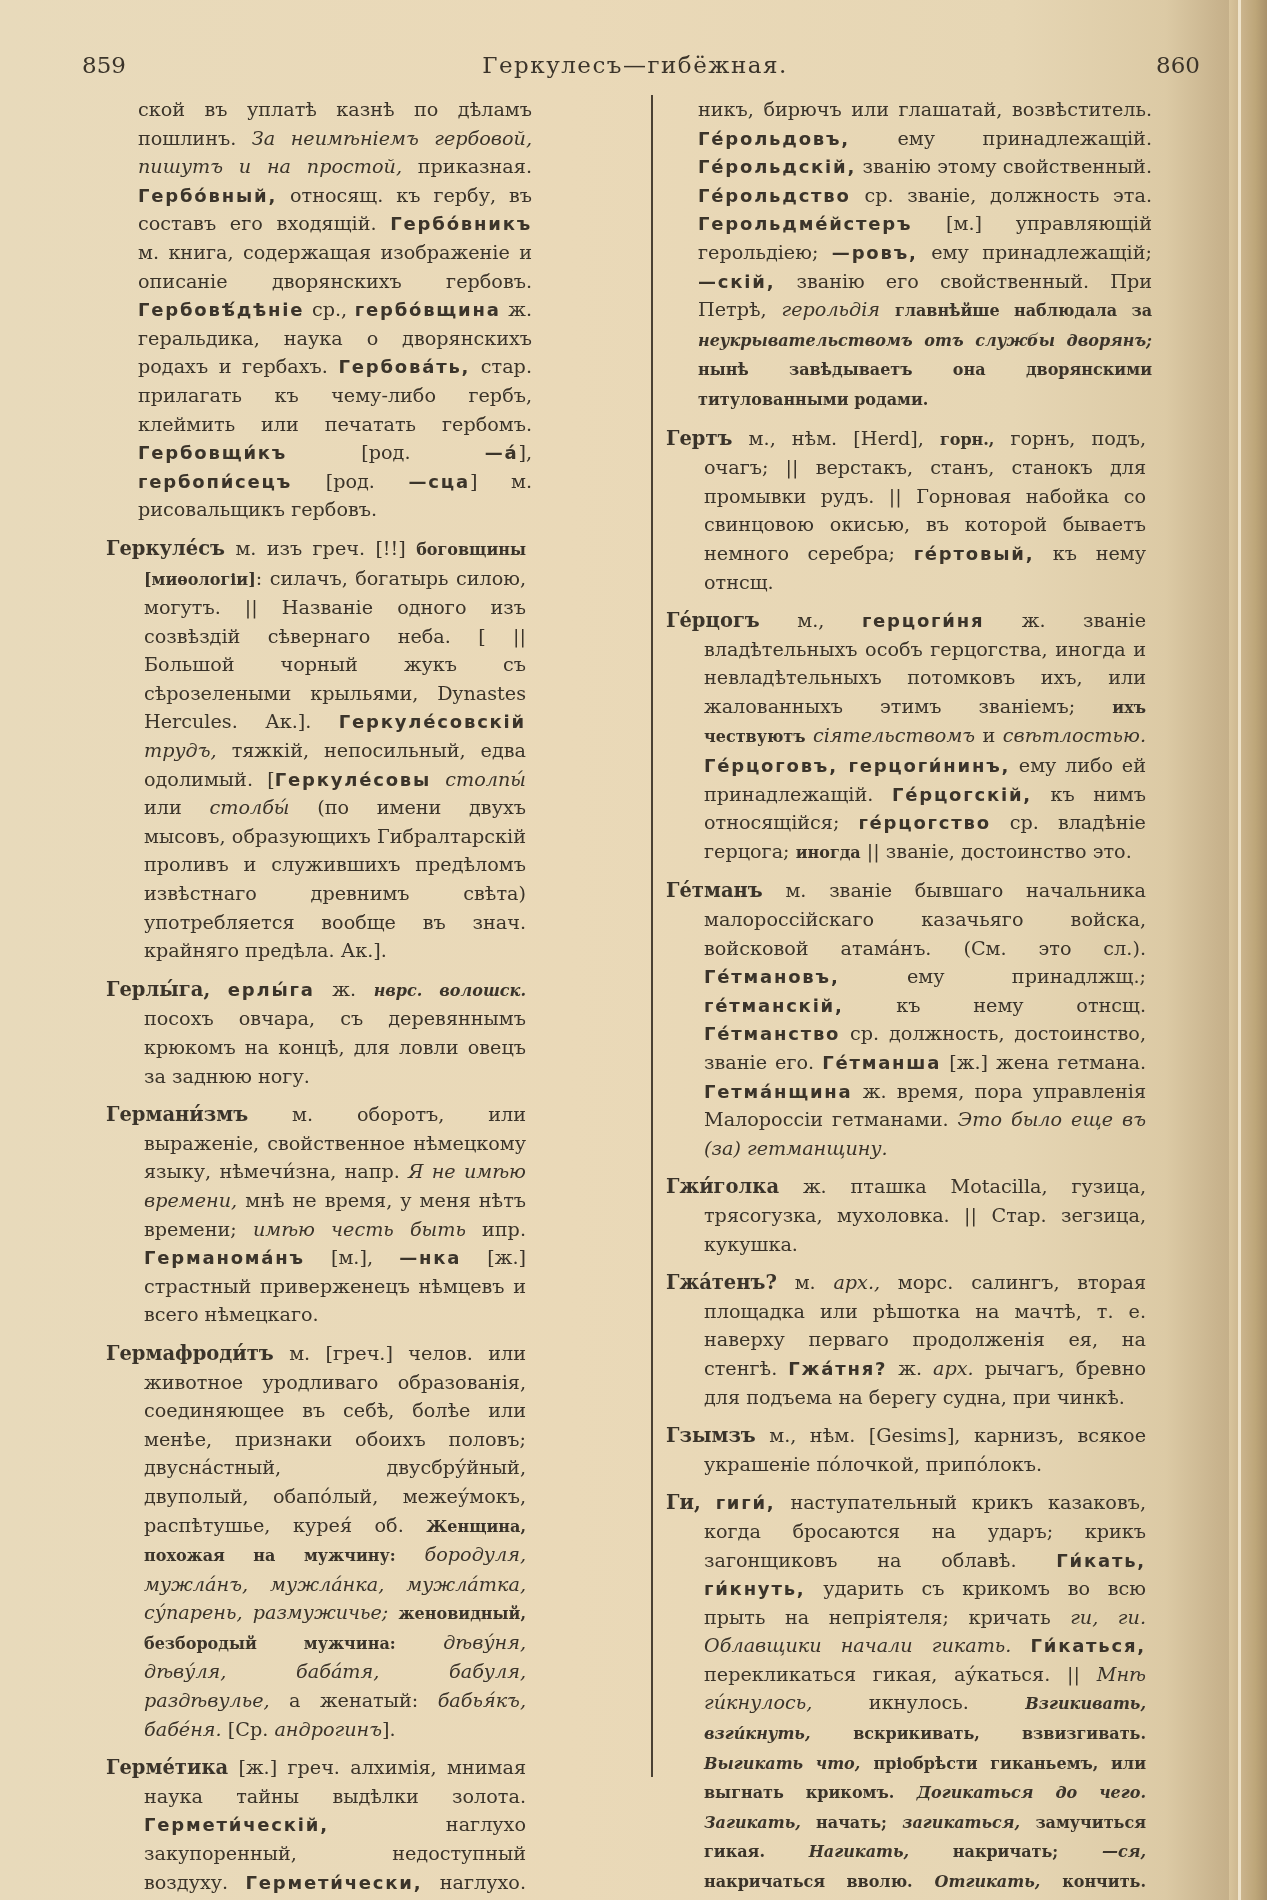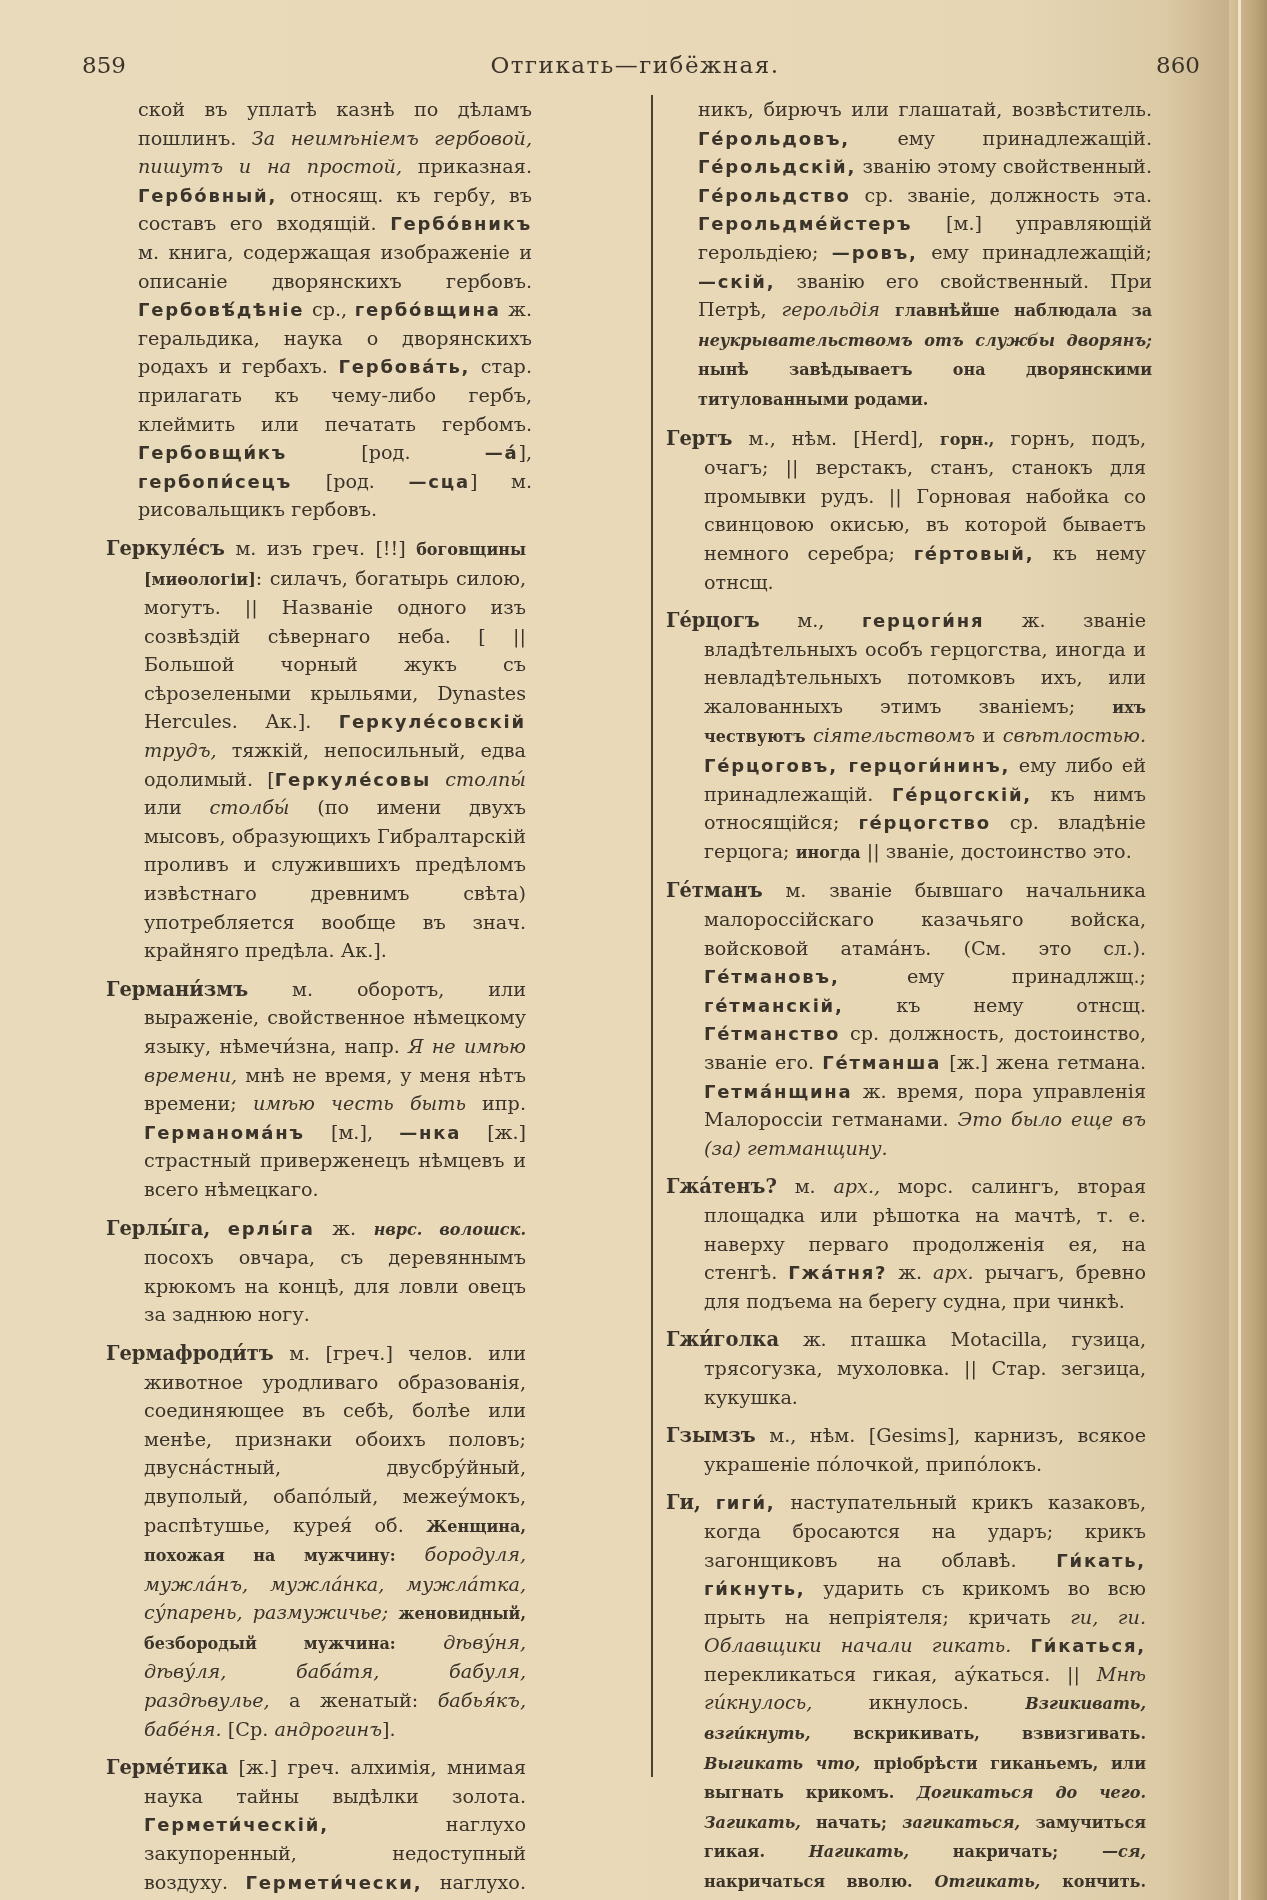--- a/index.html
+++ b/index.html
@@ -49,36 +49,36 @@
 </style>
 </head>
 <body>
 
 <div class="page">
   <div class="edge-strip"></div>
   <div class="edge-line"></div>
 
   <div class="header">
     <span class="pn-left">859</span>
-    <span class="title">Отгикать—гибёжная.</span>
+    <span class="title">Геркулесъ—гибёжная.</span>
     <span class="pn-right">860</span>
   </div>
 
   <div class="col col-left" id="col-left">
       <p class="cont">ской въ уплатѣ казнѣ по дѣламъ пошлинъ. <i>За неимѣніемъ гербовой, пишутъ и на простой,</i> приказная. <b>Гербо́вный,</b> относящ. къ гербу, въ составъ его входящій. <b>Гербо́вникъ</b> м. книга, содержащая изображеніе и описаніе дворянскихъ гербовъ. <b>Гербовѣ́дѣніе</b> ср., <b>гербо́вщина</b> ж. геральдика, наука о дворянскихъ родахъ и гербахъ. <b>Гербова́ть,</b> стар. прилагать къ чему-либо гербъ, клеймить или печатать гербомъ. <b>Гербовщи́къ</b> [род. <b>—а́</b>], <b>гербопи́сецъ</b> [род. <b>—сца</b>] м. рисовальщикъ гербовъ.</p>
       <p class="entry"><span class="lemma">Геркуле́съ</span> м. изъ греч. [!!] <span class="sm">боговщины [миѳологіи]</span>: силачъ, богатырь силою, могутъ. || Названіе одного изъ созвѣздій сѣвернаго неба. [ || Большой чорный жукъ съ сѣрозелеными крыльями, Dynastes Hercules. Ак.]. <b>Геркуле́совскій</b> <i>трудъ,</i> тяжкій, непосильный, едва одолимый. [<b>Геркуле́совы</b> <i>столпы́</i> или <i>столбы́</i> (по имени двухъ мысовъ, образующихъ Гибралтарскій проливъ и служившихъ предѣломъ извѣстнаго древнимъ свѣта) употребляется вообще въ знач. крайняго предѣла. Ак.].</p>
+      <p class="entry"><span class="lemma">Герлы́га,</span> <b>ерлы́га</b> ж. <i class="sm">нврс. волошск.</i> посохъ овчара, съ деревяннымъ крюкомъ на концѣ, для ловли овецъ за заднюю ногу.</p>
       <p class="entry"><span class="lemma">Германи́змъ</span> м. оборотъ, или выраженіе, свойственное нѣмецкому языку, нѣмечи́зна, напр. <i>Я не имѣю времени,</i> мнѣ не время, у меня нѣтъ времени; <i>имѣю честь быть</i> ипр. <b>Германома́нъ</b> [м.], <b>—нка</b> [ж.] страстный приверженецъ нѣмцевъ и всего нѣмецкаго.</p>
-      <p class="entry"><span class="lemma">Герлы́га,</span> <b>ерлы́га</b> ж. <i class="sm">нврс. волошск.</i> посохъ овчара, съ деревяннымъ крюкомъ на концѣ, для ловли овецъ за заднюю ногу.</p>
       <p class="entry"><span class="lemma">Гермафроди́тъ</span> м. [греч.] челов. или животное уродливаго образованія, соединяющее въ себѣ, болѣе или менѣе, признаки обоихъ половъ; двусна́стный, двусбру́йный, двуполый, обапо́лый, межеу́мокъ, распѣтушье, курея́ об. <span class="sm">Женщина, похожая на мужчину:</span> <i>бородуля, мужла́нъ, мужла́нка, мужла́тка, су́парень, размужичье;</i> <span class="sm">женовидный, безбородый мужчина:</span> <i>дѣву́ня, дѣву́ля, баба́тя, бабуля, раздѣвулье,</i> а женатый: <i>бабья́къ, бабе́ня.</i> [Ср. <i>андрогинъ</i>].</p>
       <p class="entry"><span class="lemma">Герме́тика</span> [ж.] греч. алхимія, мнимая наука тайны выдѣлки золота. <b>Гермети́ческій,</b> наглухо закупоренный, недоступный воздуху. <b>Гермети́чески,</b> наглухо. <i>Герметическія печныя дверки,</i> глухія, не́пропускъ, взасосъ. <i>Герметическій поршень,</i> поршень взасосъ.</p>
     </div>
   <div class="divider"></div>
   <div class="col col-right" id="col-right">
       <p class="cont">никъ, бирючъ или глашатай, возвѣститель. <b>Ге́рольдовъ,</b> ему принадлежащій. <b>Ге́рольдскій,</b> званію этому свойственный. <b>Ге́рольдство</b> ср. званіе, должность эта. <b>Герольдме́йстеръ</b> [м.] управляющій герольдіею; <b>—ровъ,</b> ему принадлежащій; <b>—скій,</b> званію его свойственный. При Петрѣ, <i>герольдія</i> <span class="sm">главнѣйше наблюдала за</span> <i class="sm">неукрывательствомъ отъ службы дворянъ;</i> <span class="sm">нынѣ завѣдываетъ она дворянскими титулованными родами.</span></p>
       <p class="entry"><span class="lemma">Гертъ</span> м., нѣм. [Herd], <span class="sm">горн.,</span> горнъ, подъ, очагъ; || верстакъ, станъ, станокъ для промывки рудъ. || Горновая набойка со свинцовою окисью, въ которой бываетъ немного серебра; <b>ге́ртовый,</b> къ нему отнсщ.</p>
       <p class="entry"><span class="lemma">Ге́рцогъ</span> м., <b>герцоги́ня</b> ж. званіе владѣтельныхъ особъ герцогства, иногда и невладѣтельныхъ потомковъ ихъ, или жалованныхъ этимъ званіемъ; <span class="sm">ихъ чествуютъ</span> <i>сіятельствомъ</i> и <i>свѣтлостью.</i> <b>Ге́рцоговъ, герцоги́нинъ,</b> ему либо ей принадлежащій. <b>Ге́рцогскій,</b> къ нимъ относящійся; <b>ге́рцогство</b> ср. владѣніе герцога; <span class="sm">иногда</span> || званіе, достоинство это.</p>
       <p class="entry"><span class="lemma">Ге́тманъ</span> м. званіе бывшаго начальника малороссійскаго казачьяго войска, войсковой атама́нъ. (См. это сл.). <b>Ге́тмановъ,</b> ему принадлжщ.; <b>ге́тманскій,</b> къ нему отнсщ. <b>Ге́тманство</b> ср. должность, достоинство, званіе его. <b>Ге́тманша</b> [ж.] жена гетмана. <b>Гетма́нщина</b> ж. время, пора управленія Малороссіи гетманами. <i>Это было еще въ (за) гетманщину.</i></p>
+      <p class="entry"><span class="lemma">Гжи́голка</span> ж. пташка Motacilla, гузица, трясогузка, мухоловка. || Стар. зегзица, кукушка.</p>
       <p class="entry"><span class="lemma">Гжа́тенъ?</span> м. <i>арх.,</i> морс. салингъ, вторая площадка или рѣшотка на мачтѣ, т. е. наверху перваго продолженія ея, на стенгѣ. <b>Гжа́тня?</b> ж. <i>арх.</i> рычагъ, бревно для подъема на берегу судна, при чинкѣ.</p>
-      <p class="entry"><span class="lemma">Гжи́голка</span> ж. пташка Motacilla, гузица, трясогузка, мухоловка. || Стар. зегзица, кукушка.</p>
       <p class="entry"><span class="lemma">Гзымзъ</span> м., нѣм. [Gesims], карнизъ, всякое украшеніе по́лочкой, припо́локъ.</p>
       <p class="entry"><span class="lemma">Ги,</span> <b>гиги́,</b> наступательный крикъ казаковъ, когда бросаются на ударъ; крикъ загонщиковъ на облавѣ. <b>Ги́кать, ги́кнуть,</b> ударить съ крикомъ во всю прыть на непріятеля; кричать <i>ги, ги. Облавщики начали гикать.</i> <b>Ги́каться,</b> перекликаться гикая, ау́каться. || <i>Мнѣ ги́кнулось,</i> икнулось. <i class="sm">Взгикивать, взги́кнуть,</i> <span class="sm">вскрикивать, взвизгивать.</span> <i class="sm">Выгикать что,</i> <span class="sm">пріобрѣсти гиканьемъ, или выгнать крикомъ.</span> <i class="sm">Догикаться до чего. Загикать,</i> <span class="sm">начать;</span> <i class="sm">загикаться,</i> <span class="sm">замучиться гикая.</span> <i class="sm">Нагикать,</i> <span class="sm">накричать;</span> <i class="sm">—ся,</i> <span class="sm">накричаться вволю.</span> <i class="sm">Отгикать,</i> <span class="sm">кончить.</span> <i class="sm">Погикать,</i> <span class="sm">покричать.</span> <i class="sm">Перегикать,</i> <span class="sm">перекричать.</span> <i class="sm">Прогикали и замолкли. Разгикались, не уймешь.</i> <b>Ги́канье</b> ср. длит., <b>гикъ</b> м. об. крикъ казаковъ при стремительномъ натискѣ; крикъ загонщиковъ.  об. голосистый крикунъ, визгунъ.  м. порскунъ, загонщикъ, облавщикъ.</p>
     </div>
 </div>
 
 </body></html>

